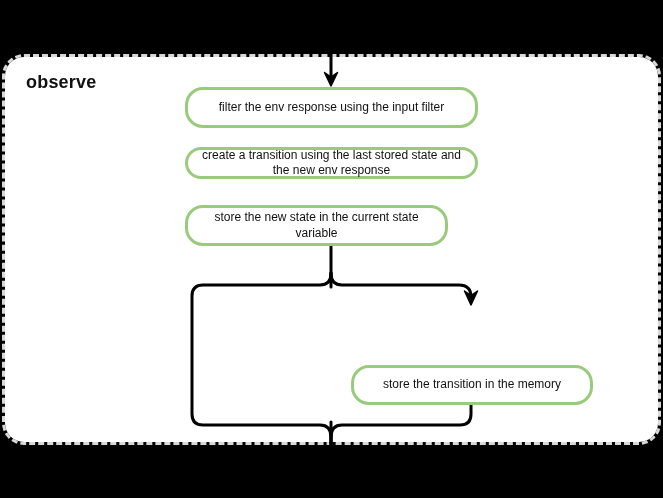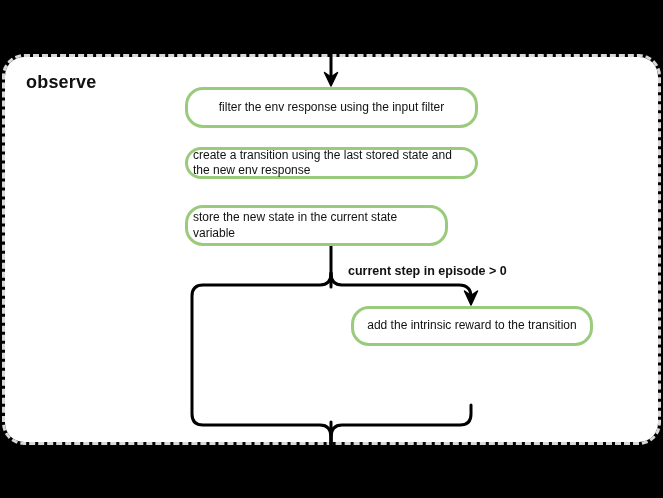--- a/index.html
+++ b/index.html
@@ -61,21 +61,21 @@
     fill: var(--connector);
     stroke: var(--connector);
     stroke-width: 1.5;
     stroke-linejoin: round;
   }
   .node {
     position: absolute;
     display: flex;
     align-items: center;
     justify-content: center;
-    text-align: left;
+    text-align: center;
     background: var(--node-bg);
     border: 3px solid var(--node-border);
     border-radius: 18px;
     font-size: 12px;
     line-height: 1.28;
     color: var(--text);
     padding: 3px 5px;
   }
   .n1 { left: 185px; top: 79px;  width: 293px; height: 41px; }
   .n2 { left: 185px; top: 139px; width: 293px; height: 32px; }
@@ -117,18 +117,17 @@
 
     <path class="line" d="M 331 414 L 331 437"></path>
   </svg>
 
   <div class="node n1">filter the env response using the input filter</div>
 
   <div class="node n2">create a transition using the last stored state and the new env response</div>
 
   <div class="node n3">store the new state in the current state variable</div>
 
-  <div class="node n4">add the intrinsic reward to the transition</div>
 
+  <div class="node n5">store the transition in the memory</div>
 
-  <div class="cond-label">current step in episode &gt; 0</div>
 
 </div>
 
 </body></html>

